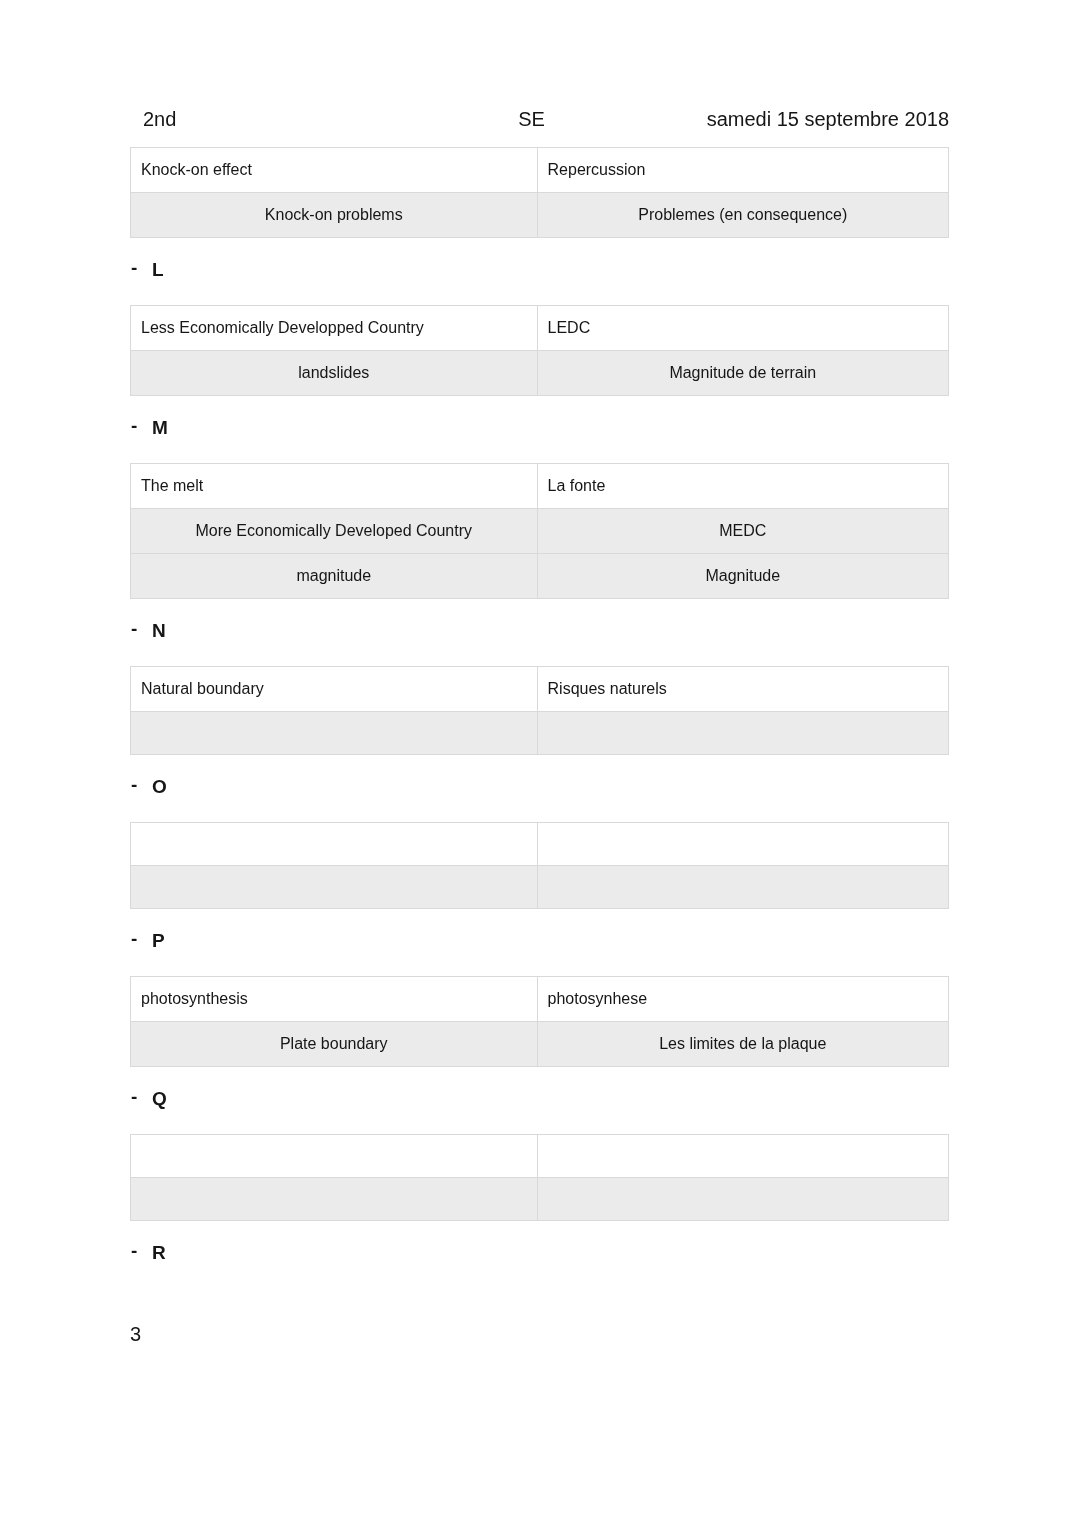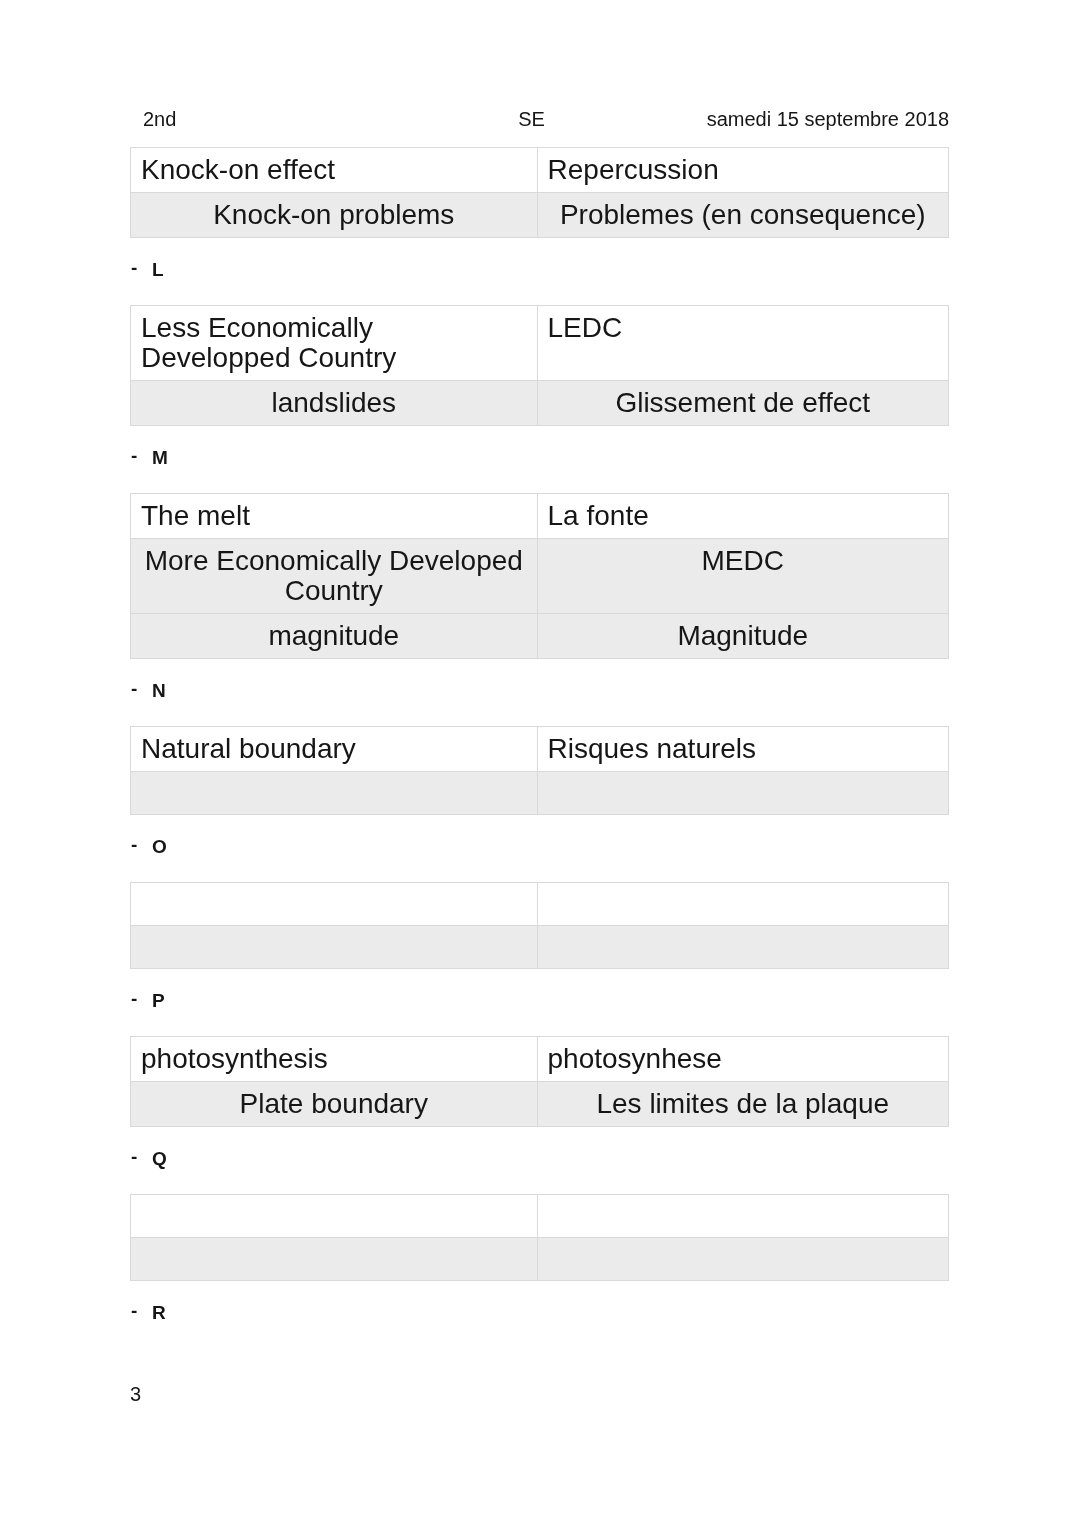--- a/index.html
+++ b/index.html
@@ -41,21 +41,21 @@
     font-size: 19px;
     position: relative;
     top: -2px;
   }
 
   
   table.glossary-table {
     width: 100%;
     border-collapse: collapse;
     table-layout: fixed;
-    font-size: 28px;
+    font-size: 16px;
   }
   table.glossary-table td {
     border: 1px solid #d9d9d9;
     padding: 7px 10px;
     height: 43px;
     line-height: 30px;
     vertical-align: top;
     background: #ffffff;
     word-wrap: break-word;
   }
@@ -97,21 +97,21 @@
         <span class="letter">L</span>
       </div>
       <table class="glossary-table">
         <tbody>
           <tr>
             <td>Less Economically Developped Country</td>
             <td>LEDC</td>
           </tr>
           <tr class="alt">
             <td>landslides</td>
-            <td>Glissement de effect</td>
+            <td>Magnitude de terrain</td>
           </tr>
         </tbody>
       </table>
       <div class="section-header">
         <span class="dash">-</span>
         <span class="letter">M</span>
       </div>
       <table class="glossary-table">
         <tbody>
           <tr>

